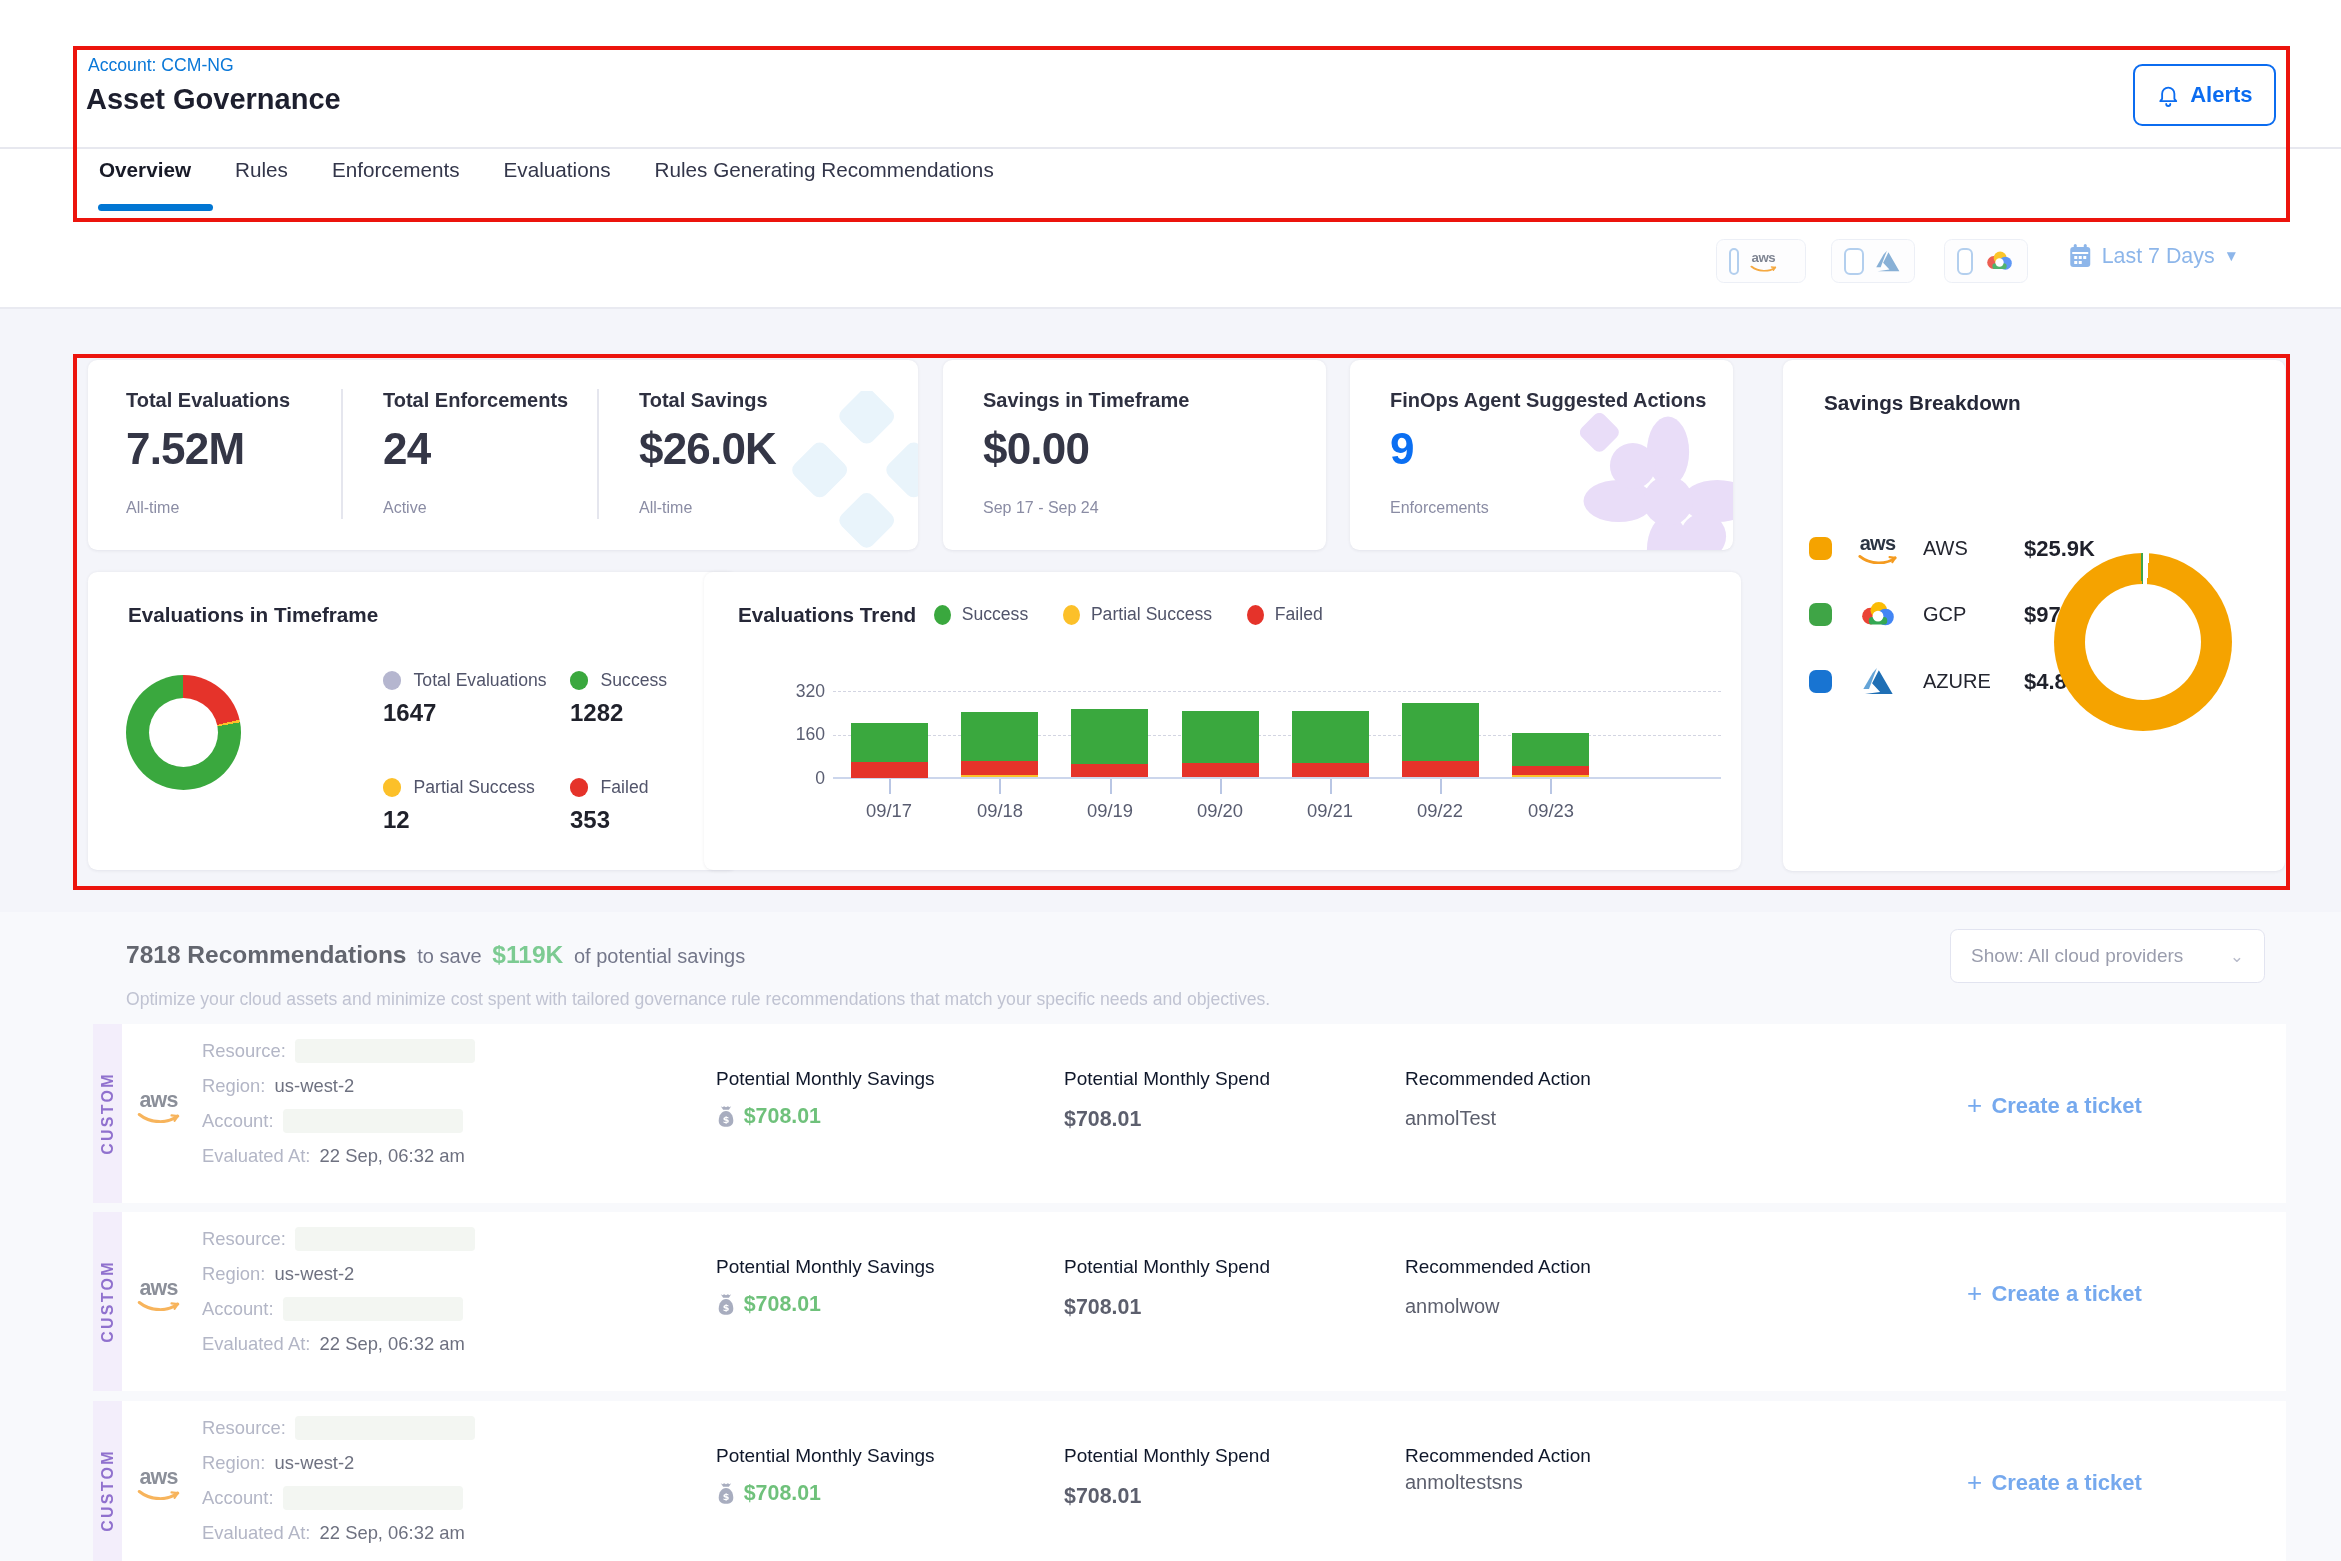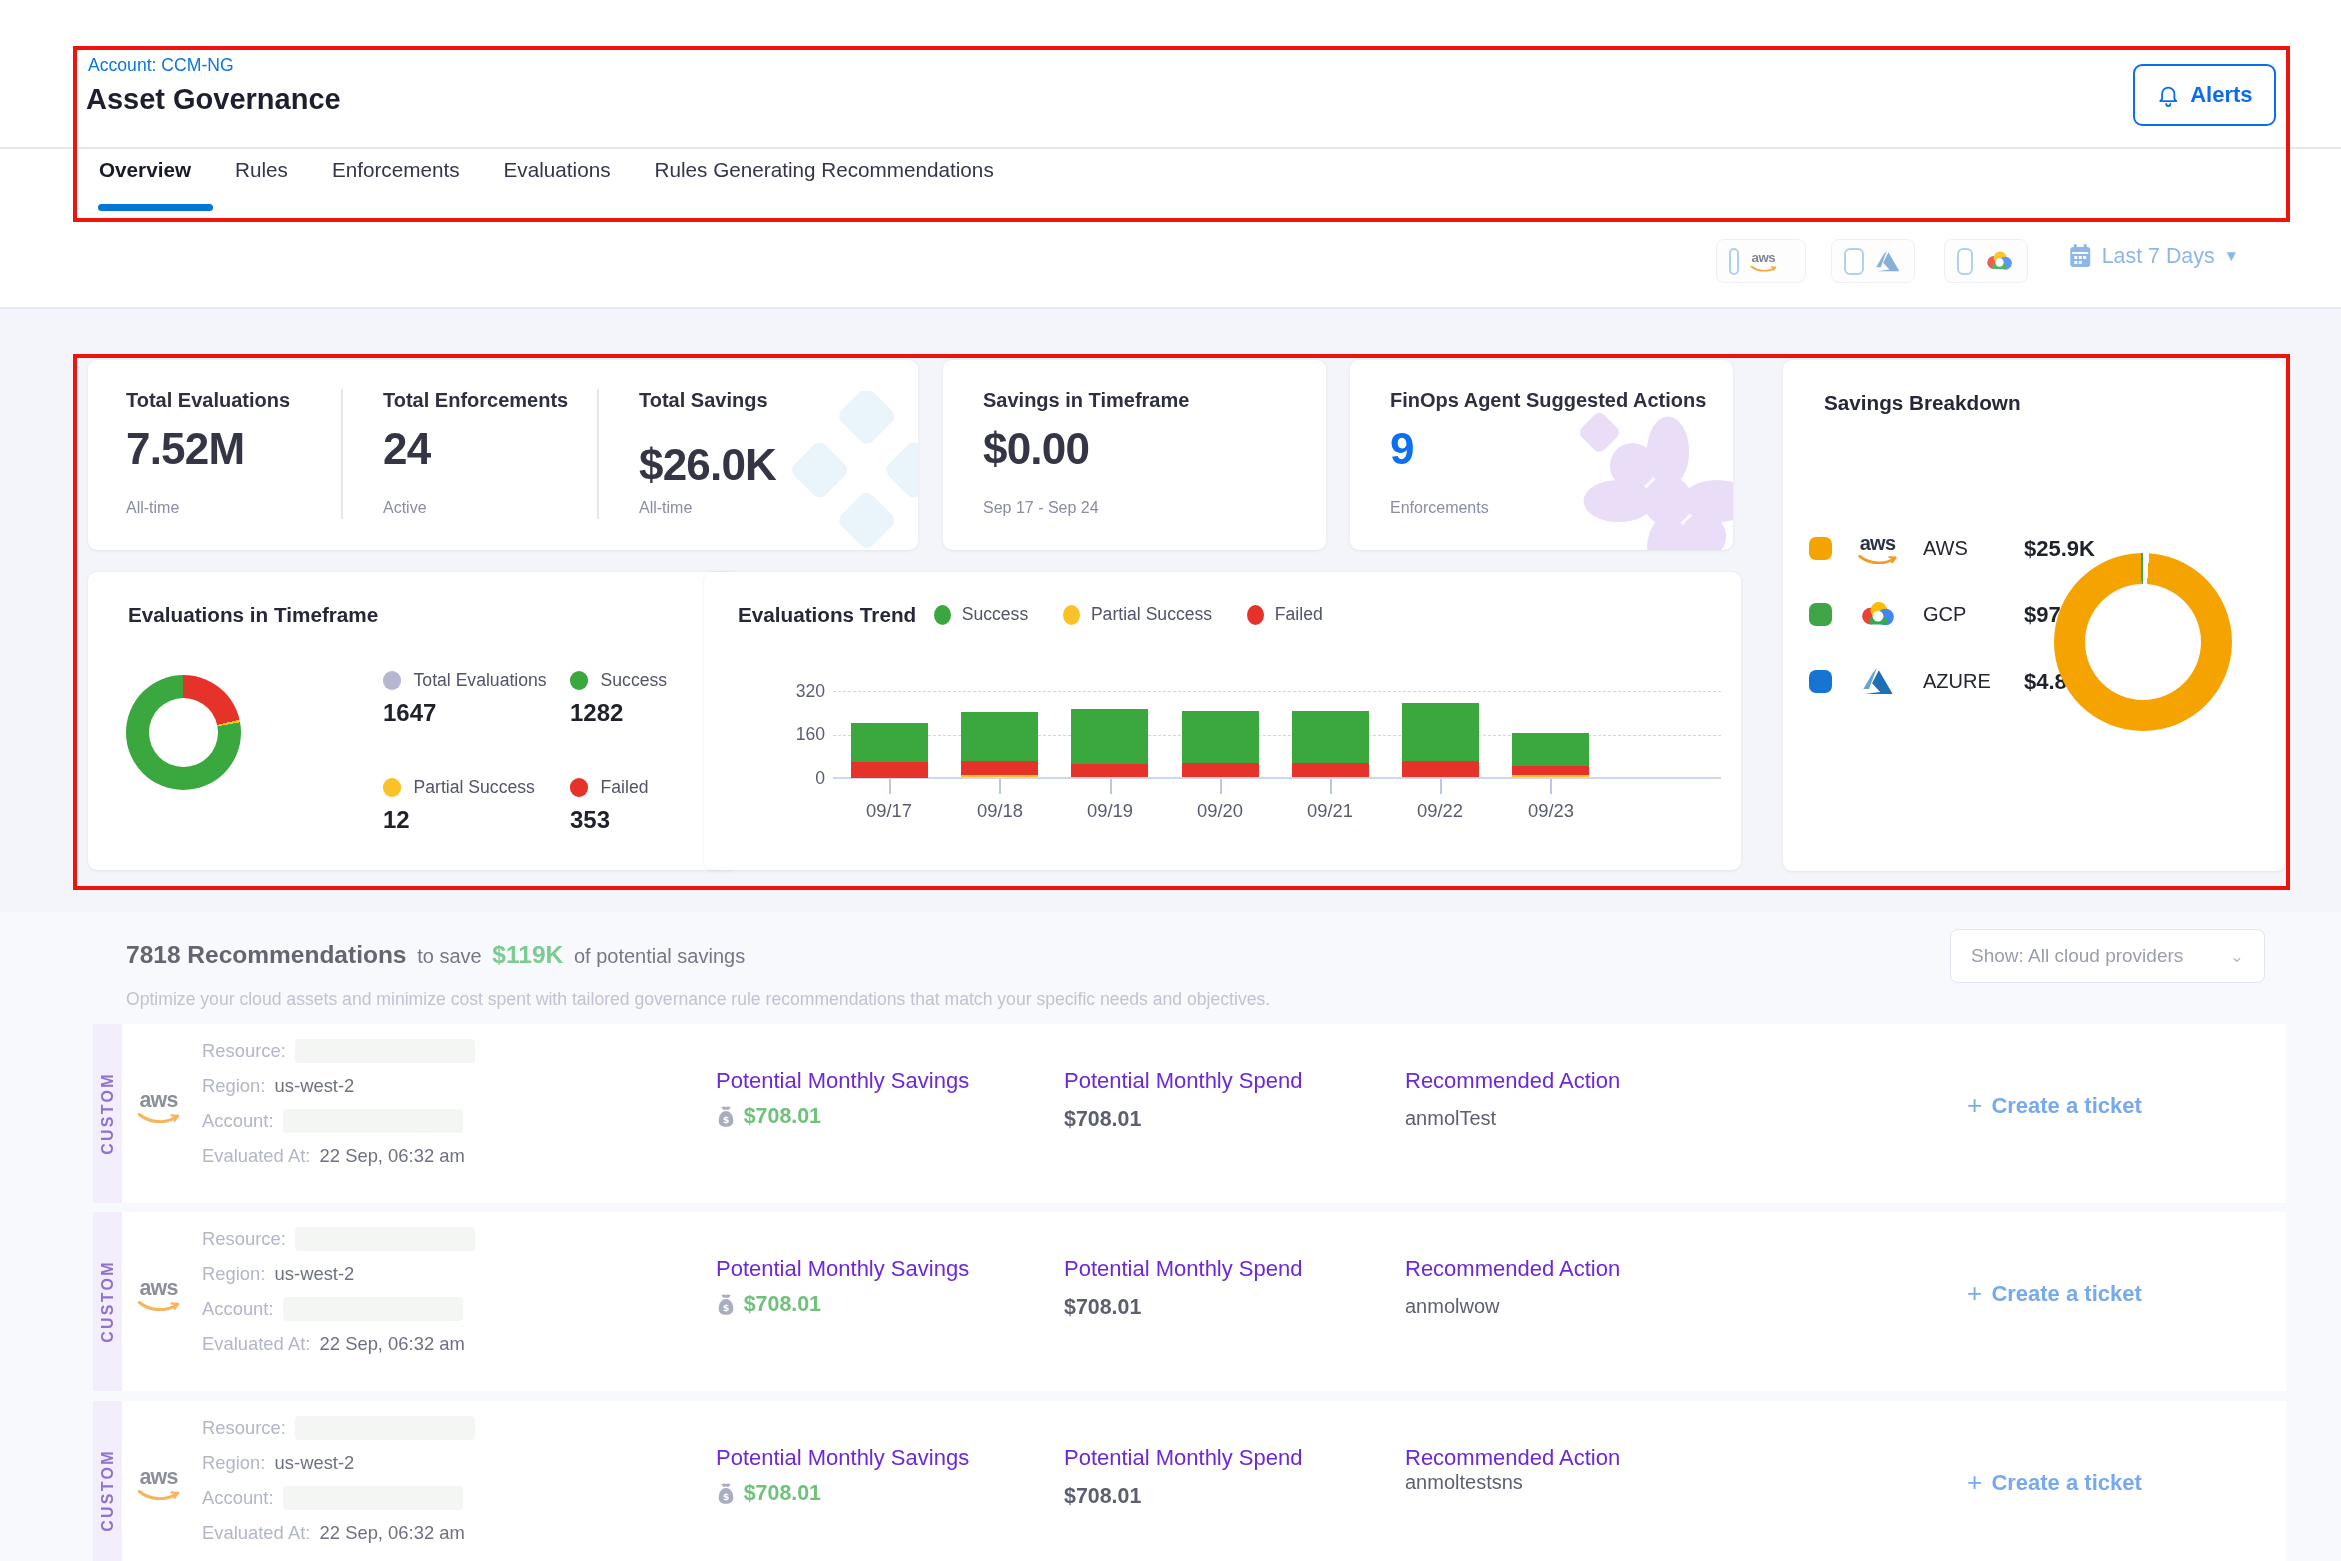--- a/index.html
+++ b/index.html
@@ -86,21 +86,21 @@
 
   .rec-row{position:absolute;left:93px;width:2193px;height:179px;background:#fff;}
   .rstrip{position:absolute;left:0;top:0;width:29px;height:100%;background:#f3eefb;
     display:flex;align-items:center;justify-content:center;}
   .rstrip span{writing-mode:vertical-rl;transform:rotate(180deg);font-size:16px;font-weight:bold;letter-spacing:2.3px;color:#9071ce;}
   .rprov{position:absolute;left:44px;top:66px;}
   .rline{position:absolute;left:109px;height:26px;display:flex;align-items:center;gap:9.2px;font-size:18.4px;}
   .rlab{color:#b3b6c6;}
   .rval{color:#6e7180;}
   .redact{width:180px;height:24.5px;background:#f3f6f2;border-radius:3.8px;}
-  .rcol-label{position:absolute;font-size:22px;color:#6d28d9;}
+  .rcol-label{position:absolute;font-size:19px;color:#0f172a;}
   .rcol-value{position:absolute;font-size:21.4px;font-weight:bold;color:#5c5f6d;display:flex;align-items:center;gap:7.7px;}
   .rcol-value.green{color:#6fc17b;}
   .rcol-value.plain{font-weight:normal;font-size:20px;}
   .ticket{position:absolute;left:1874px;top:66px;display:flex;align-items:center;gap:9.2px;color:#76a9ee;font-size:22px;font-weight:bold;}
   .ticket .plus{font-size:26px;font-weight:normal;}
 
   .watermark{position:absolute;pointer-events:none;}
 </style>
 </head>
 <body>
@@ -194,21 +194,21 @@
   </div>
   <div class="abs stat-label" style="left:38px;top:29px;">Total Evaluations</div>
   <div class="abs stat-value" style="left:38px;top:64px;">7.52M</div>
   <div class="abs stat-sub" style="left:38px;top:139px;">All-time</div>
   <div class="vdiv" style="left:253px;top:29px;height:130px;"></div>
   <div class="abs stat-label" style="left:295px;top:29px;">Total Enforcements</div>
   <div class="abs stat-value" style="left:295px;top:64px;">24</div>
   <div class="abs stat-sub" style="left:295px;top:139px;">Active</div>
   <div class="vdiv" style="left:509px;top:29px;height:130px;"></div>
   <div class="abs stat-label" style="left:551px;top:29px;">Total Savings</div>
-  <div class="abs stat-value" style="left:551px;top:64px;margin-top:16px;">$26.0K</div>
+  <div class="abs stat-value" style="left:551px;top:64px;">$26.0K</div>
   <div class="abs stat-sub" style="left:551px;top:139px;">All-time</div>
 </div>
 
 <div class="card" style="left:943px;top:360px;width:383px;height:190px;">
   <div class="abs stat-label" style="left:40px;top:29px;">Savings in Timeframe</div>
   <div class="abs stat-value" style="left:40px;top:64px;">$0.00</div>
   <div class="abs stat-sub" style="left:40px;top:139px;">Sep 17 - Sep 24</div>
 </div>
 
 <div class="card" style="left:1350px;top:360px;width:383px;height:190px;">

